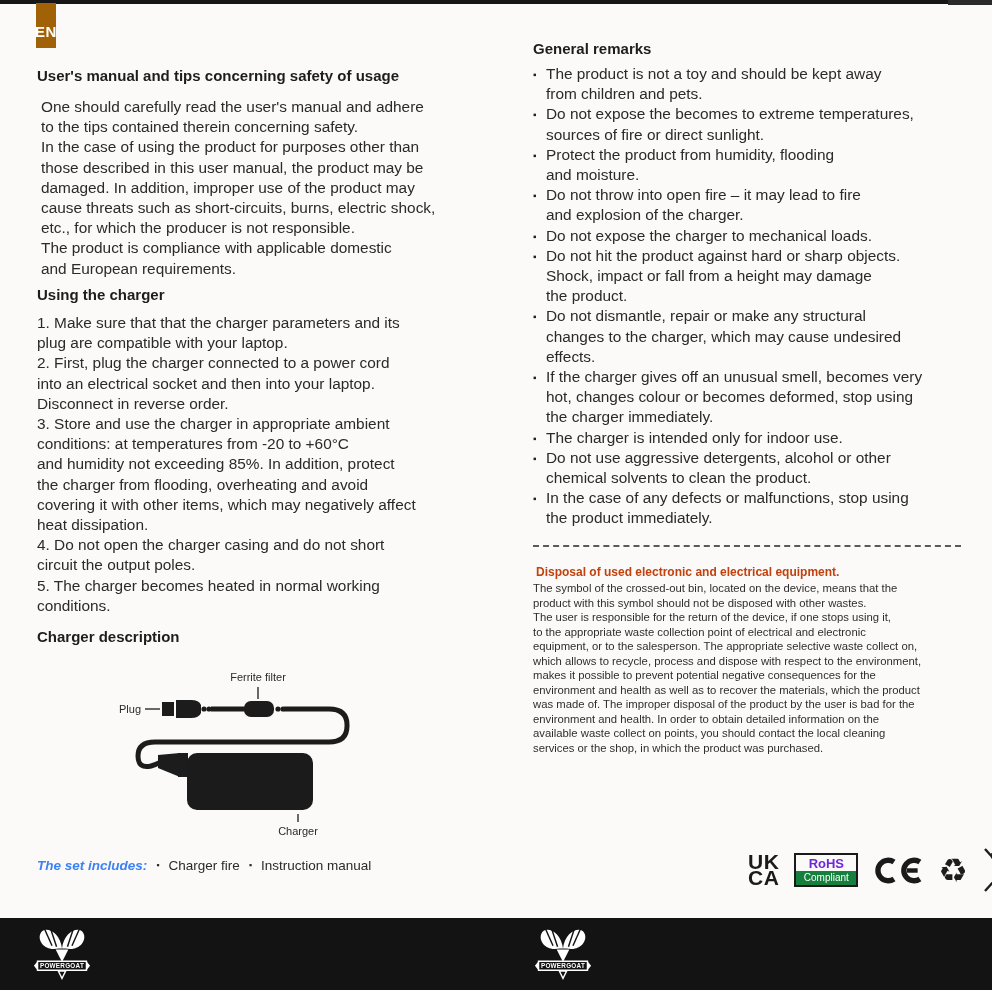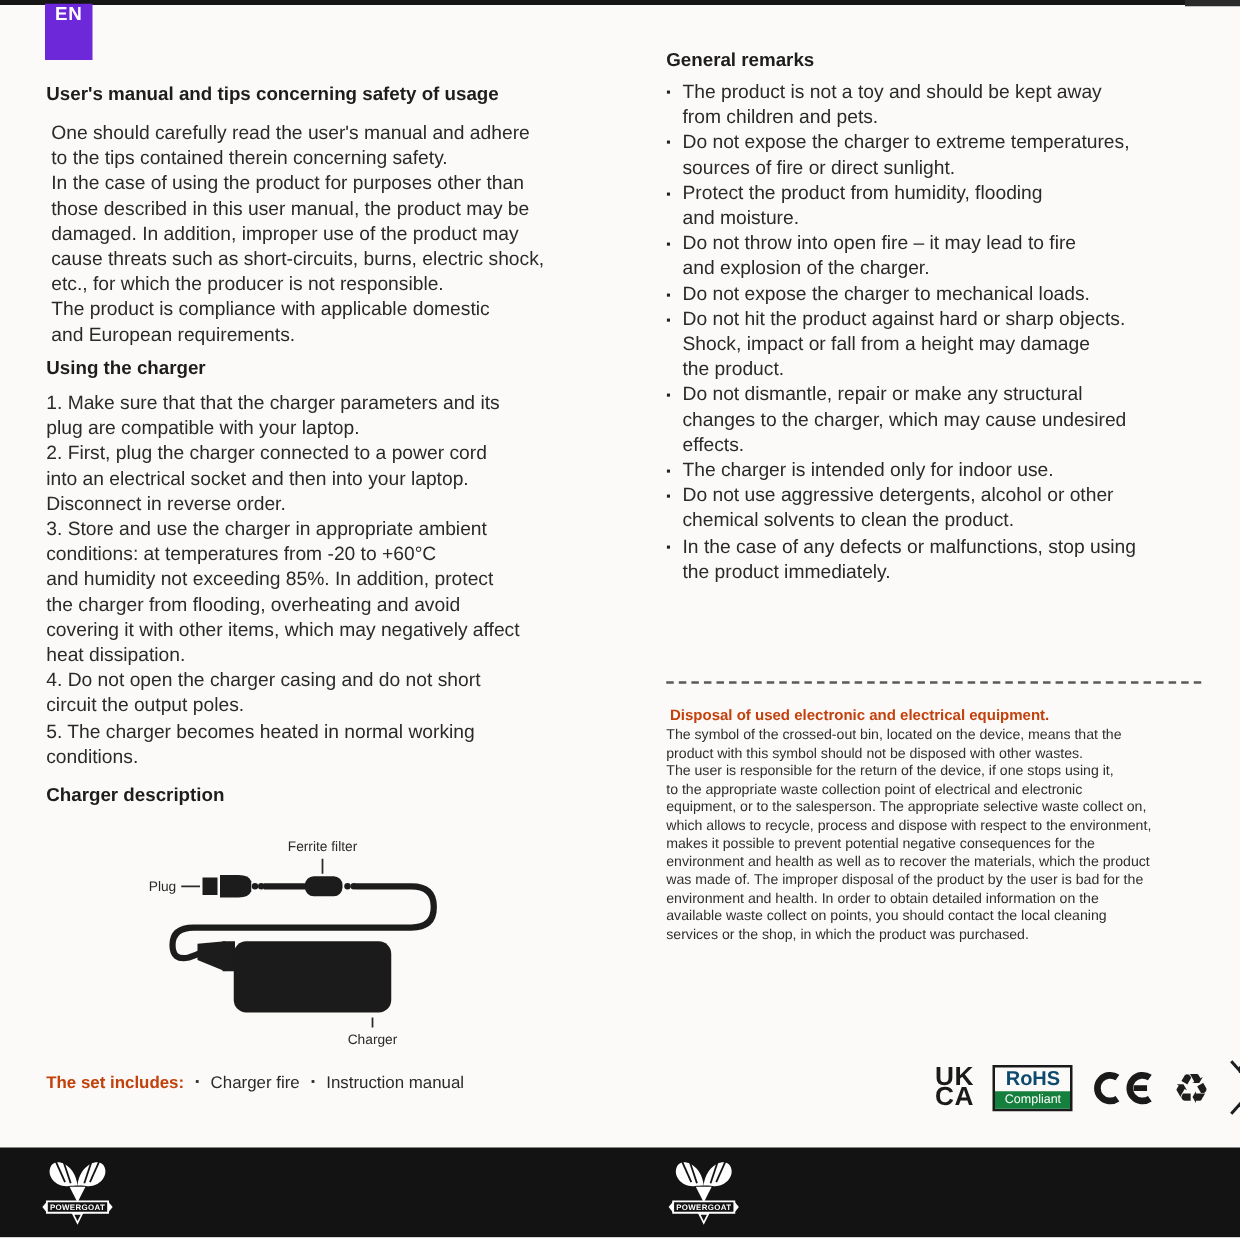--- a/index.html
+++ b/index.html
@@ -5,45 +5,45 @@
   html,body{margin:0;padding:0;background:#e8e8e8;}
   .page{
     position:relative;width:992px;height:990px;overflow:hidden;
     background:#fbfaf8;color:#282828;
     font-family:"Liberation Sans","DejaVu Sans",sans-serif;
   }
   .abs{position:absolute;}
   .top-strip{left:0;top:0;width:992px;height:4px;background:#161616;}
   .corner-mark{right:0;top:0;width:44px;height:5px;background:#2a2a2a;}
   .en-badge{
-    left:36px;top:3px;width:38px;height:45px;background:#6d28d9;
-    display:flex;align-items:flex-start;justify-content:center;
+    left:36px;top:3px;width:20px;height:45px;background:#a16207;
+    display:flex;align-items:flex-end;justify-content:center;
   }
   .en-badge span{color:#fff;font-weight:700;font-size:15px;margin-bottom:8px;letter-spacing:.5px;}
   .h-main{font-size:15px;font-weight:700;color:#1d1d1d;margin:0;line-height:20px;}
   .body-txt{font-size:15.4px;line-height:20.2px;white-space:pre-line;margin:4px;color:#2a2a2a;}
   ol.steps,ul.remarks{margin:0;padding:0;list-style:none;}
   ol.steps li{white-space:pre-line;font-size:15.4px;line-height:20.2px;color:#2a2a2a;}
   ul.remarks li{
     position:relative;padding-left:13px;white-space:pre-line;
     font-size:15.4px;line-height:20.2px;color:#2a2a2a;
   }
   ul.remarks li::before{content:"▪";position:absolute;left:0;top:1px;font-size:10px;color:#222;}
   .dashed-sep{border:none;border-top:2px dashed #5a5a5a;margin:0;}
   .small-h{font-size:12px;font-weight:700;color:#c2410c;margin:3px;line-height:15px;}
   .small-txt{font-size:11.3px;line-height:14.5px;white-space:pre-line;margin:0;color:#2e2e2e;}
   .set-line{display:flex;align-items:baseline;gap:9px;font-size:13.5px;color:#2a2a2a;}
-  .set-line .lbl{font-weight:700;color:#c2410c;}
+  .set-line .lbl{font-weight:700;color:#3b82f6;font-style:italic;}
   .set-line .sq{font-size:9px;position:relative;top:-2px;}
   .diagram text{font-family:"Liberation Sans",sans-serif;font-size:11px;fill:#2a2a2a;}
   
   .certs{display:flex;align-items:center;gap:15px;height:52px;}
   .ukca{font-weight:700;font-size:21px;line-height:16.5px;color:#1a1a1a;letter-spacing:.5px;text-align:center;}
   .rohs{border:2.5px solid #1a1a1a;text-align:center;min-width:60px;background:#fbfaf8;}
-  .rohs-top{font-size:16px;font-weight:700;color:#0c4a6e;padding:1px 0 0;}
+  .rohs-top{font-size:13px;font-weight:700;color:#6d28d9;padding:1px 0 0;}
   .rohs-bottom{background:#15803d;color:#fff;font-size:10px;padding:1px 3px 2px;}
   .recycle{font-family:"DejaVu Sans",sans-serif;font-size:33px;color:#1d1d1d;line-height:1;}
   
   .footer{left:0;top:918px;width:992px;height:72px;background:#131313;}
   .goat{position:absolute;top:5px;width:58px;height:60px;}
   .goat text{font-family:"Liberation Sans",sans-serif;font-weight:700;font-size:7px;fill:#fff;letter-spacing:.3px;}
 </style>
 </head>
 <body>
 
@@ -126,33 +126,36 @@
     <span>Charger fire</span>
     <span class="sq">▪</span>
     <span>Instruction manual</span>
   </div>
 
   <h2 class="abs h-main" style="left:533px;top:39px;width:430px;">General remarks</h2>
 
   <ul class="abs remarks" style="left:533px;top:64px;width:445px;">
     <li>The product is not a toy and should be kept away
 from children and pets.</li>
-    <li>Do not expose the charger to extreme temperatures,
+    <li>Do not expose the becomes to extreme temperatures,
 sources of fire or direct sunlight.</li>
     <li>Protect the product from humidity, flooding
 and moisture.</li>
     <li>Do not throw into open fire – it may lead to fire
 and explosion of the charger.</li>
     <li>Do not expose the charger to mechanical loads.</li>
     <li>Do not hit the product against hard or sharp objects.
 Shock, impact or fall from a height may damage
 the product.</li>
     <li>Do not dismantle, repair or make any structural
 changes to the charger, which may cause undesired
 effects.</li>
+    <li>If the charger gives off an unusual smell, becomes very
+hot, changes colour or becomes deformed, stop using
+the charger immediately.</li>
     <li>The charger is intended only for indoor use.</li>
     <li>Do not use aggressive detergents, alcohol or other
 chemical solvents to clean the product.</li>
     <li>In the case of any defects or malfunctions, stop using
 the product immediately.</li>
   </ul>
 
   <hr class="abs dashed-sep" style="left:533px;top:545px;width:428px;">
 
   <h3 class="abs small-h" style="left:533px;top:562px;width:430px;">Disposal of used electronic and electrical equipment.</h3>

